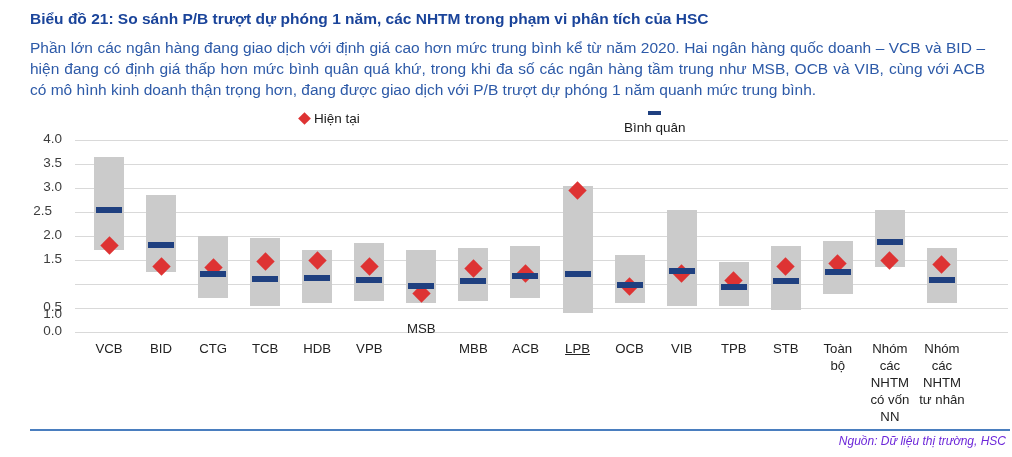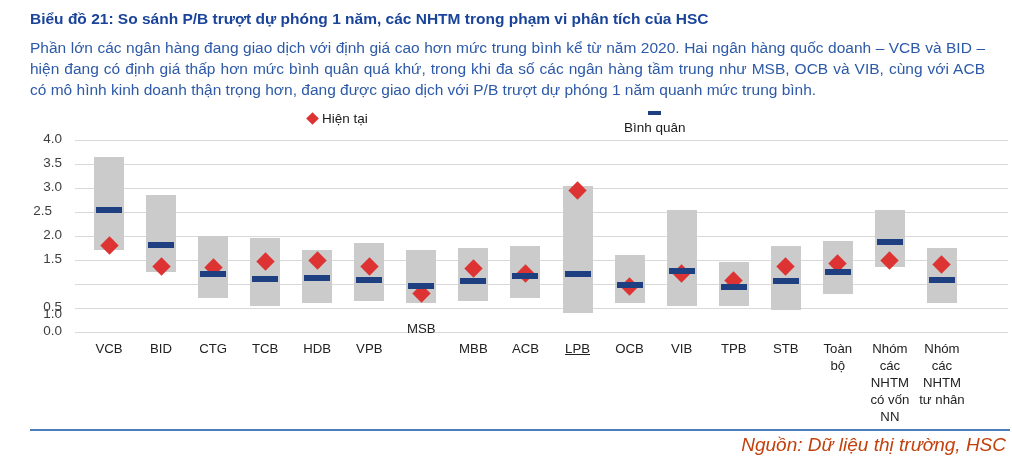--- a/index.html
+++ b/index.html
@@ -12,30 +12,30 @@
   .legend-diamond{width:9px;height:9px;transform:rotate(45deg);}
   .legend-dash{width:13px;height:4px;}
   .gridline{position:absolute;height:1px;background:#d9d9d9;}
   .ytick{position:absolute;width:36px;text-align:right;font-size:13.5px;color:#3d3d3d;}
   .xtick{position:absolute;width:60px;text-align:center;font-size:13.2px;line-height:17px;
          color:#222;white-space:pre-line;}
   .range-bar{position:absolute;background:#cbcbcb;}
   .avg-dash{position:absolute;height:6px;}
   .cur-diamond{position:absolute;width:13px;height:13px;transform:rotate(45deg);}
   .bottom-rule{position:absolute;left:30px;top:429px;width:980px;height:2px;}
-  .source{position:absolute;top:434px;right:6px;font-size:19px;font-style:italic;color:#c2410c;}
+  .source{position:absolute;top:434px;right:6px;font-size:12px;font-style:italic;color:#6d28d9;}
 </style>
 </head>
 <body>
 
 <div id="page">
   <div class="title" style="color: rgb(26, 68, 154);">Biểu đồ 21: So sánh P/B trượt dự phóng 1 năm, các NHTM trong phạm vi phân tích của HSC</div>
   <div class="desc" style="color: rgb(45, 90, 168);">Phần lớn các ngân hàng đang giao dịch với định giá cao hơn mức trung bình kể từ năm 2020. Hai ngân hàng quốc doanh – VCB và BID – hiện đang có định giá thấp hơn mức bình quân quá khứ, trong khi đa số các ngân hàng tầm trung như MSB, OCB và VIB, cùng với ACB có mô hình kinh doanh thận trọng hơn, đang được giao dịch với P/B trượt dự phóng 1 năm quanh mức trung bình.</div>
 
-  <div class="legend-item" style="left:308px;justify-content:space-between;">
+  <div class="legend-item" style="left:300px;justify-content:space-between;">
     <span class="legend-diamond" style="background: rgb(222, 51, 51);"></span>
     <span>Hiện tại</span>
   </div>
   <div class="legend-item" style="left:624px;flex-direction:column;">
     <span class="legend-dash" style="background: rgb(31, 64, 128);"></span>
     <span>Bình quân</span>
   </div>
 
   <div id="plot">
       <div class="gridline" style="left: 75px; top: 332px; width: 933px; background: rgb(217, 217, 217);"></div>

